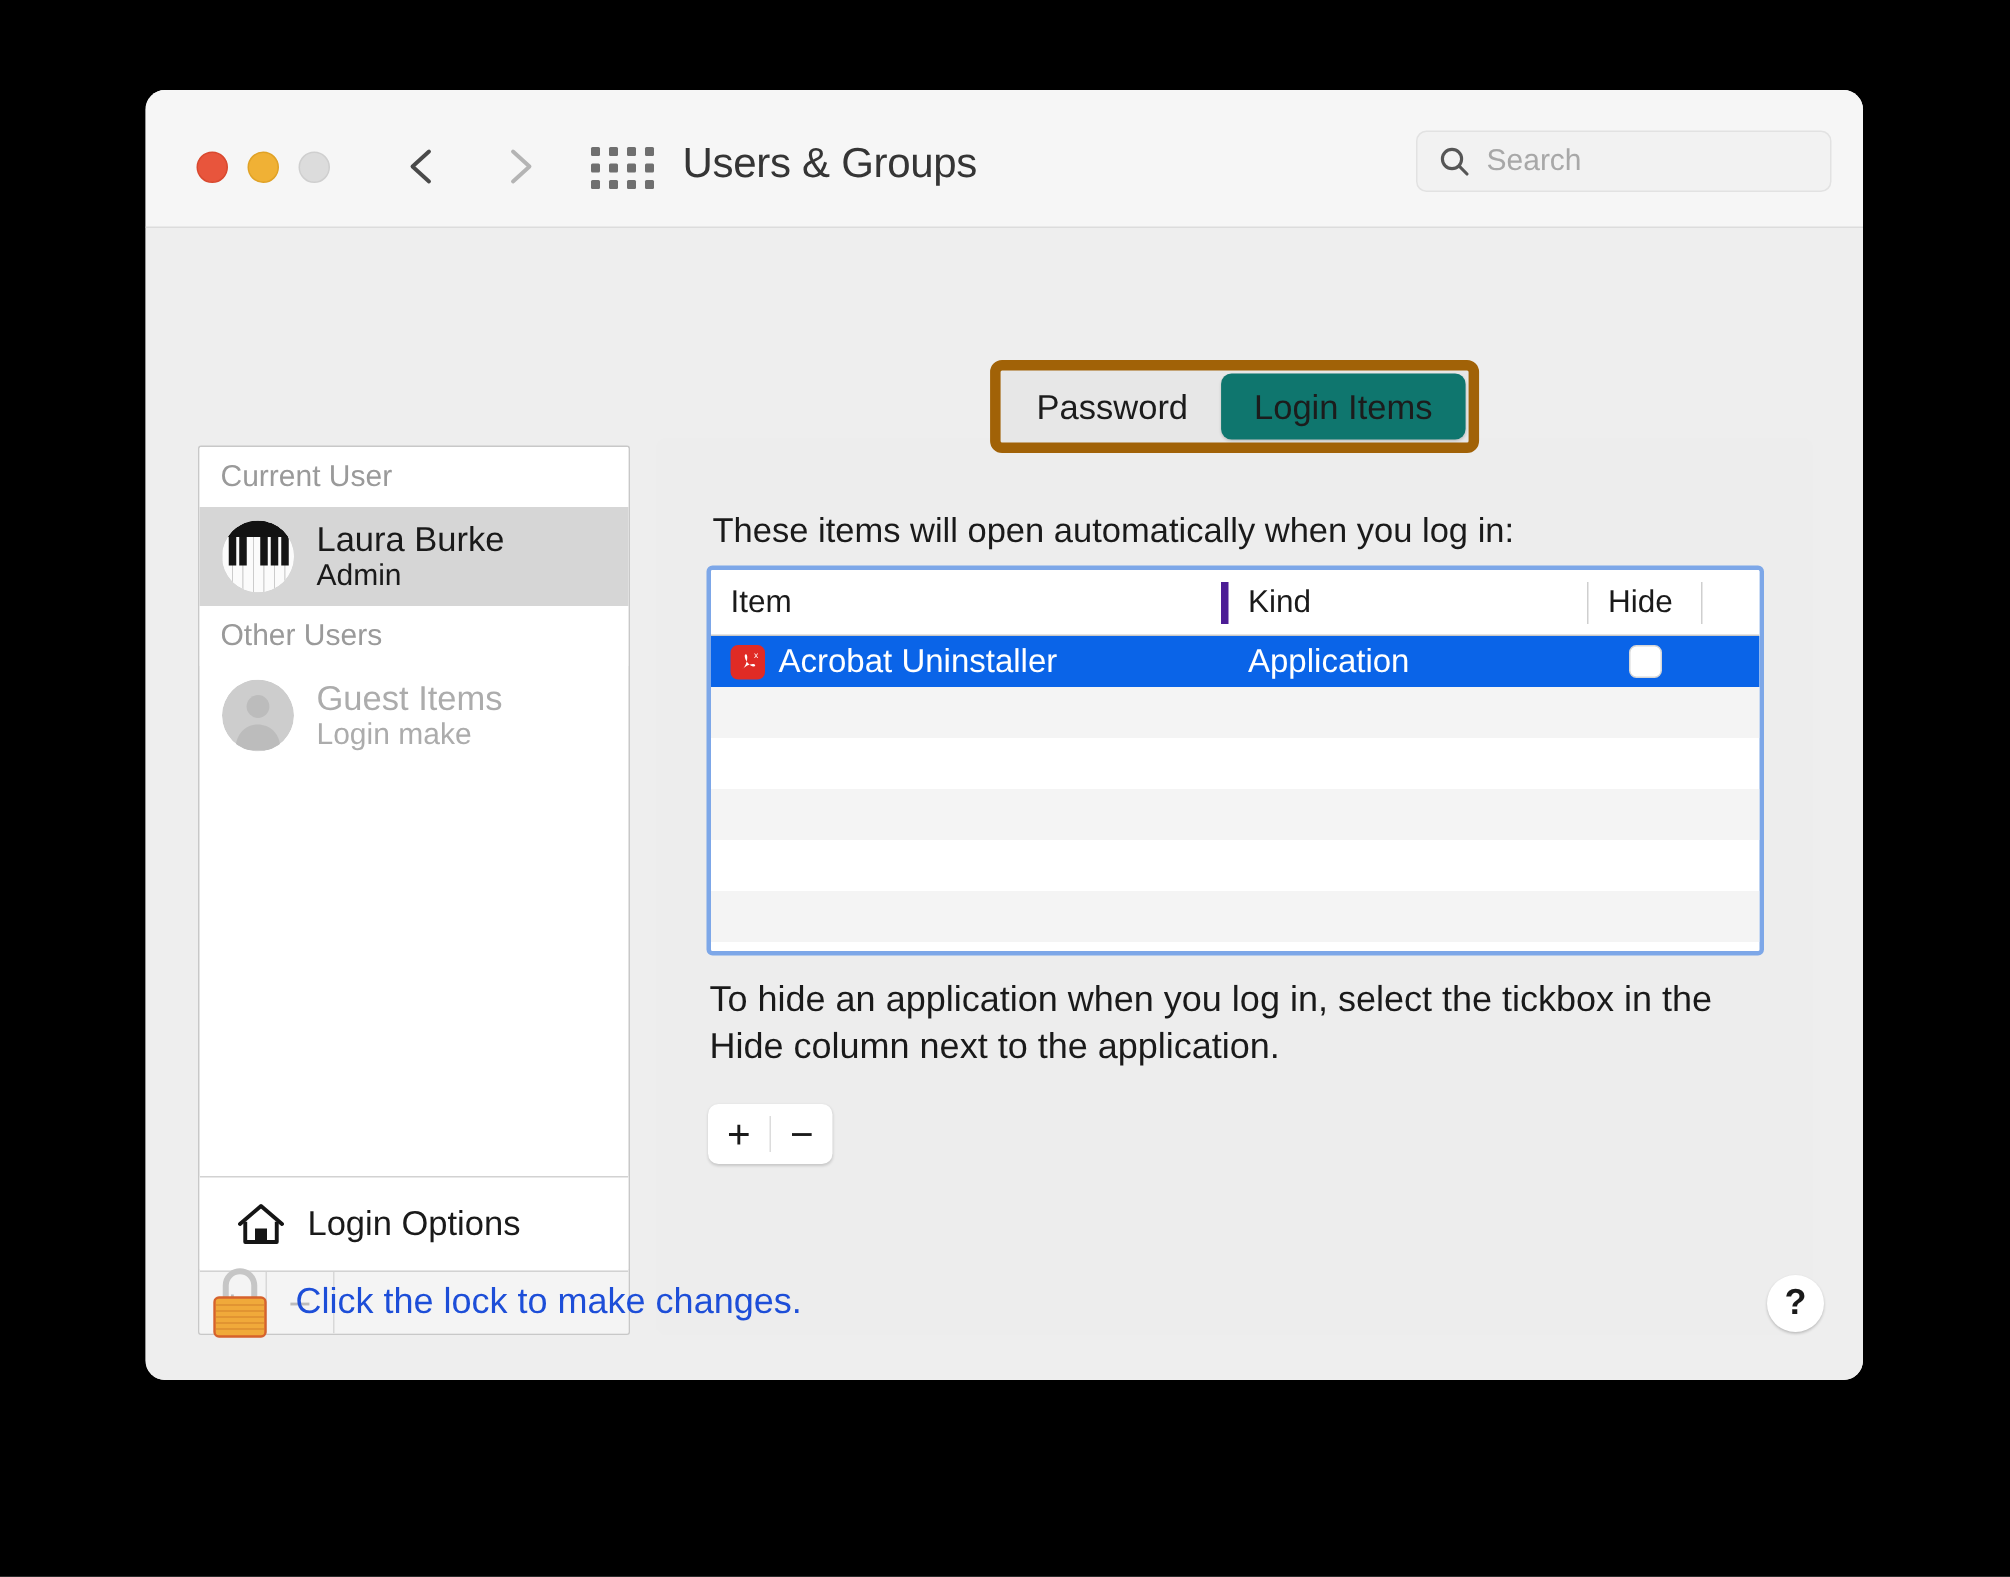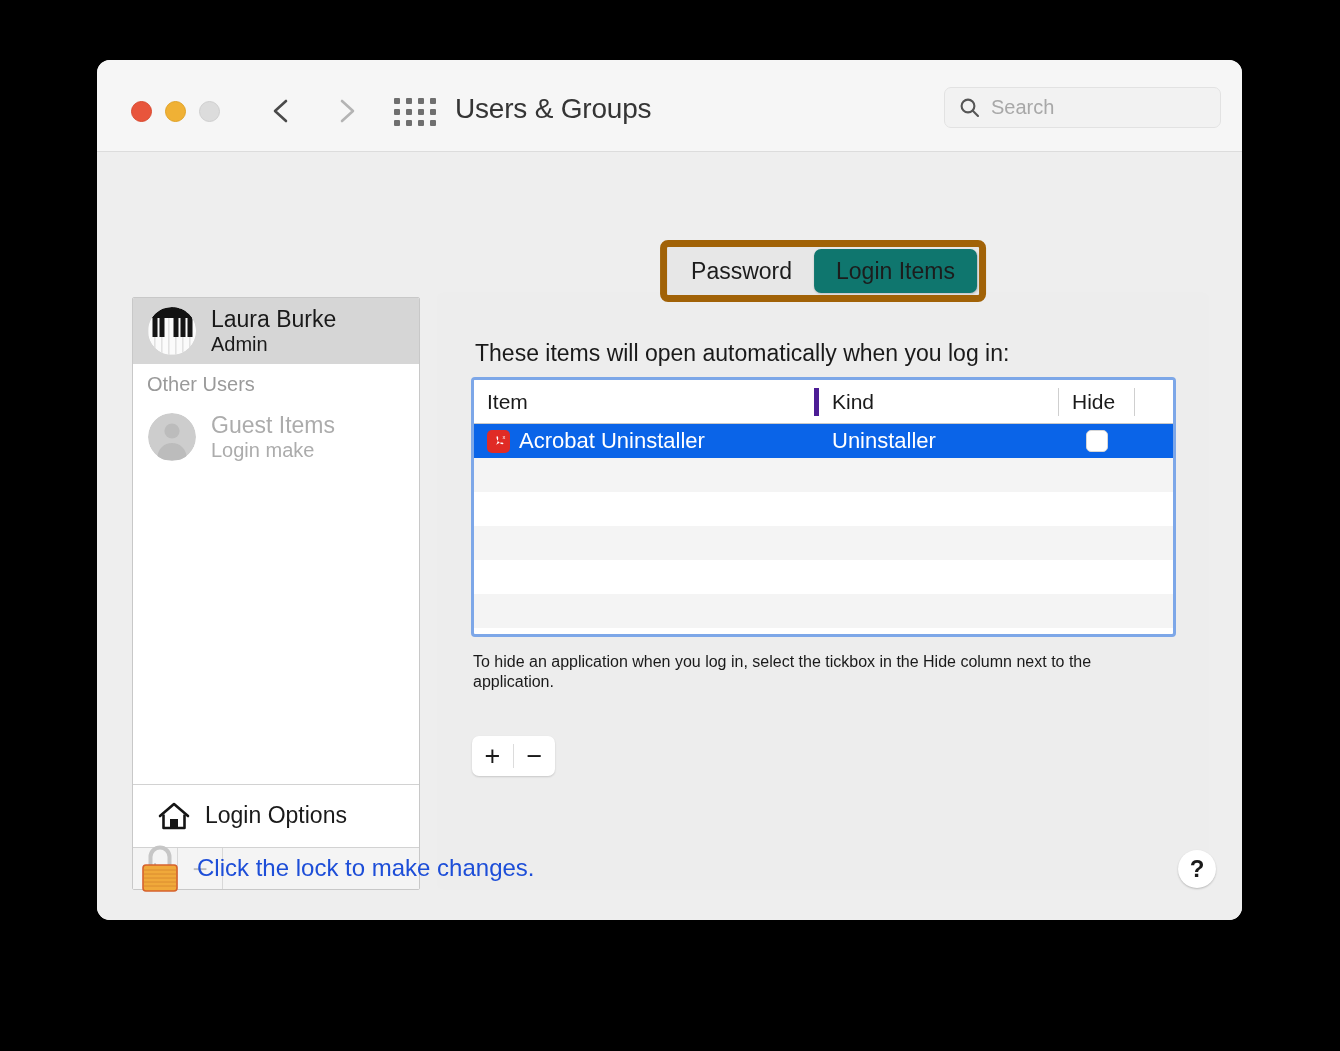--- a/index.html
+++ b/index.html
@@ -321,21 +321,21 @@
     background: #ffffff;
     border-radius: 5px;
     border: 1px solid #d6d6d6;
   }
 
   #table-hint {
     position: absolute;
     left: 36px;
     top: 360px;
     width: 700px;
-    font-size: 16px;
+    font-size: 24px;
     color: #1a1a1a;
     line-height: 1.28;
   }
 
   #addremove {
     position: absolute;
     left: 35px;
     top: 444px;
     height: 40px;
     background: #ffffff;
@@ -442,20 +442,21 @@
           <line x1="14.8" y1="14.8" x2="20" y2="20" stroke="#565656" stroke-width="2.1" stroke-linecap="round"></line>
         </svg>
         <input id="search-input" type="text" value="" placeholder="Search" style="">
       </div>
     </div>
 
     <div id="body">
 
       <div id="sidebar">
 
+        <div class="group-header">Current User</div>
 
         <div class="user-row selected">
           <div class="avatar">
             <svg width="48" height="48" viewBox="0 0 48 48">
               <defs>
                   <clipPath id="cavA">
                     <circle cx="24" cy="24" r="24"></circle>
                   </clipPath>
                 </defs>
               <g clip-path="url(#cavA)">
@@ -535,21 +536,21 @@
               <span class="app-icon">
                 <svg width="17" height="17" viewBox="0 0 17 17">
                   <path d="M4.6 13.4 C6.6 12.4 8.6 7.2 8.1 4.3 C7.8 2.6 6.4 2.8 6.5 4.6
                            C6.6 7.3 10.3 11.6 12.6 11.3 C14 11.1 13.7 9.6 11.9 9.6
                            C9.5 9.6 6.6 11.2 4.6 13.4 Z" fill="#ffffff"></path>
                   <text x="12.6" y="5.6" font-size="5.6" fill="#ffffff" font-family="Liberation Sans, sans-serif">x</text>
                 </svg>
               </span>
               <span class="item-name">Acrobat Uninstaller</span>
             </div>
-            <div class="cell-kind">Uninstaller</div>
+            <div class="cell-kind">Application</div>
             <div class="cell-hide">
               <span class="tickbox"></span>
             </div>
           </div>
 
           <div class="row alt"></div>
           <div class="row"></div>
           <div class="row alt"></div>
           <div class="row"></div>
           <div class="row alt"></div>

